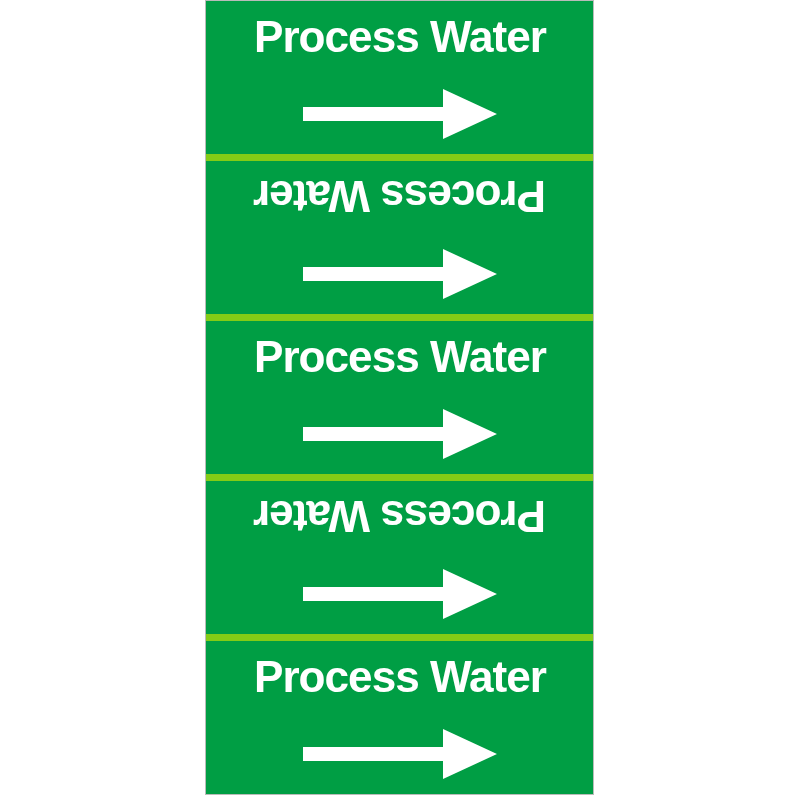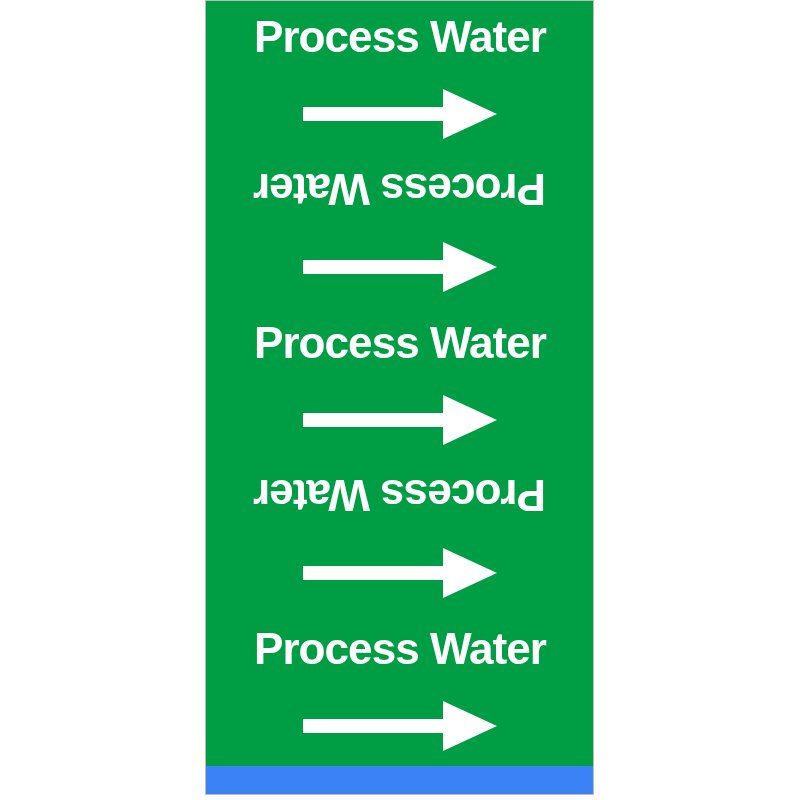--- a/index.html
+++ b/index.html
@@ -18,23 +18,24 @@
     background: #ffffff;
   }
   .sheet {
     position: absolute;
     left: 205px;
     top: 0;
     width: 389px;
     height: 795px;
     box-sizing: border-box;
     border: 1px solid #b9bcb9;
-    background: #3b82f6; 
+    background: #84cc16; 
     display: flex;
     flex-direction: column;
+    justify-content: space-between;
   }
   .band {
     width: 100%;
     height: 153px;
     background: var(--band-green, #009e44);
     display: flex;
     flex-direction: column;
     align-items: center;
   }
   .band-label {

